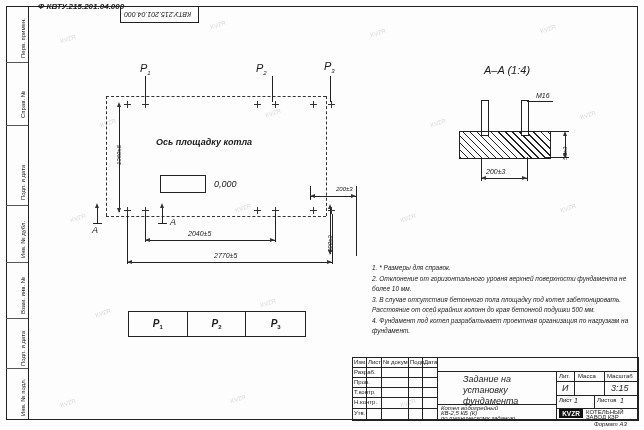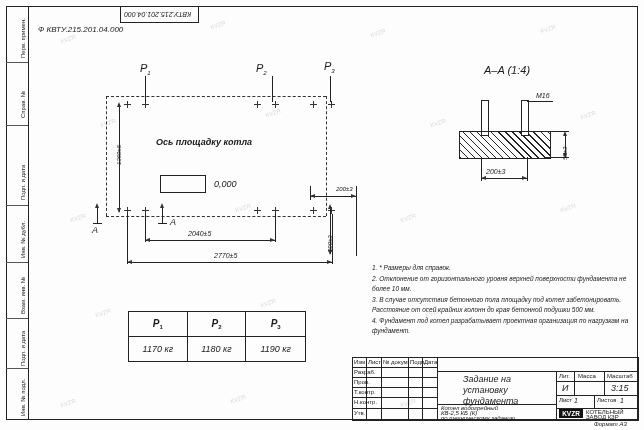--- a/index.html
+++ b/index.html
@@ -75,21 +75,21 @@
   <div class="ln h1 thin" style="left:6px;top:368px;width:22px;"></div>
 
   <div class="txt s6 rot90" style="left:20px;top:58px;">Перв. примен.</div>
   <div class="txt s6 rot90" style="left:20px;top:118px;">Справ. №</div>
   <div class="txt s6 rot90" style="left:20px;top:200px;">Подп. и дата</div>
   <div class="txt s6 rot90" style="left:20px;top:258px;">Инв. № дубл.</div>
   <div class="txt s6 rot90" style="left:20px;top:314px;">Взам. инв. №</div>
   <div class="txt s6 rot90" style="left:20px;top:366px;">Подп. и дата</div>
   <div class="txt s6 rot90" style="left:20px;top:416px;">Инв. № подл.</div>
 
-  <div class="txt s8 ital" style="left:38px;top:25px;">Ф КВТУ.215.201.04.000</div>
+  <div class="txt s8 ital" style="left:38px;top:2px;font-weight:bold;">Ф КВТУ.215.201.04.000</div>
 
   <div class="ln" style="left:120px;top:6px;width:1px;height:16px;"></div>
   <div class="ln" style="left:198px;top:6px;width:1px;height:16px;"></div>
   <div class="ln h1" style="left:120px;top:22px;width:79px;"></div>
   <div class="txt s7 ital rot180" style="left:124px;top:10px;">КВТУ.215.201.04.000</div>
 
   <div class="dash-h" style="left:106px;top:96px;width:220px;"></div>
   <div class="dash-h" style="left:106px;top:216px;width:220px;"></div>
   <div class="dash-v" style="left:106px;top:96px;height:120px;"></div>
   <div class="dash-v" style="left:326px;top:96px;height:120px;"></div>
@@ -200,25 +200,20 @@
   <div class="ln h1" style="left:545px;top:157px;width:24px;"></div>
   <div class="txt s6 ital rot90" style="left:562px;top:160px;">50±3</div>
 
   <table class="tbl" style="position:absolute;left:128px;top:311px;width:178px;">
     <tbody>
         <tr>
       <th style="width:59px;height:24px;"><span class="ital" style="font-size:10px;">P</span><sub style="font-size:6px;">1</sub></th>
       <th style="width:59px;"><span class="ital" style="font-size:10px;">P</span><sub style="font-size:6px;">2</sub></th>
       <th style="width:60px;"><span class="ital" style="font-size:10px;">P</span><sub style="font-size:6px;">3</sub></th>
     </tr>
-    <tr>
-      <td style="height:24px;"><span class="ital" style="font-size:9px;">1170 кг</span></td>
-      <td><span class="ital" style="font-size:9px;">1180 кг</span></td>
-      <td><span class="ital" style="font-size:9px;">1190 кг</span></td>
-    </tr>
   </tbody>
     </table>
 
   <div style="position:absolute;left:372px;top:263px;width:258px;">
     <div class="ital" style="font-size:6.5px;line-height:1.55;">1. * Размеры для справок.</div>
     <div class="ital" style="font-size:6.5px;line-height:1.55;margin-top:1px;">2. Отклонение от горизонтального уровня верхней поверхности фундамента не более 10 мм.</div>
     <div class="ital" style="font-size:6.5px;line-height:1.55;margin-top:1px;">3. В случае отсутствия бетонного пола площадку под котел забетонировать. Расстояние от осей крайних колонн до края бетонной подушки 500 мм.</div>
     <div class="ital" style="font-size:6.5px;line-height:1.55;margin-top:1px;">4. Фундамент под котел разрабатывает проектная организация по нагрузкам на фундамент.</div>
   </div>
 

